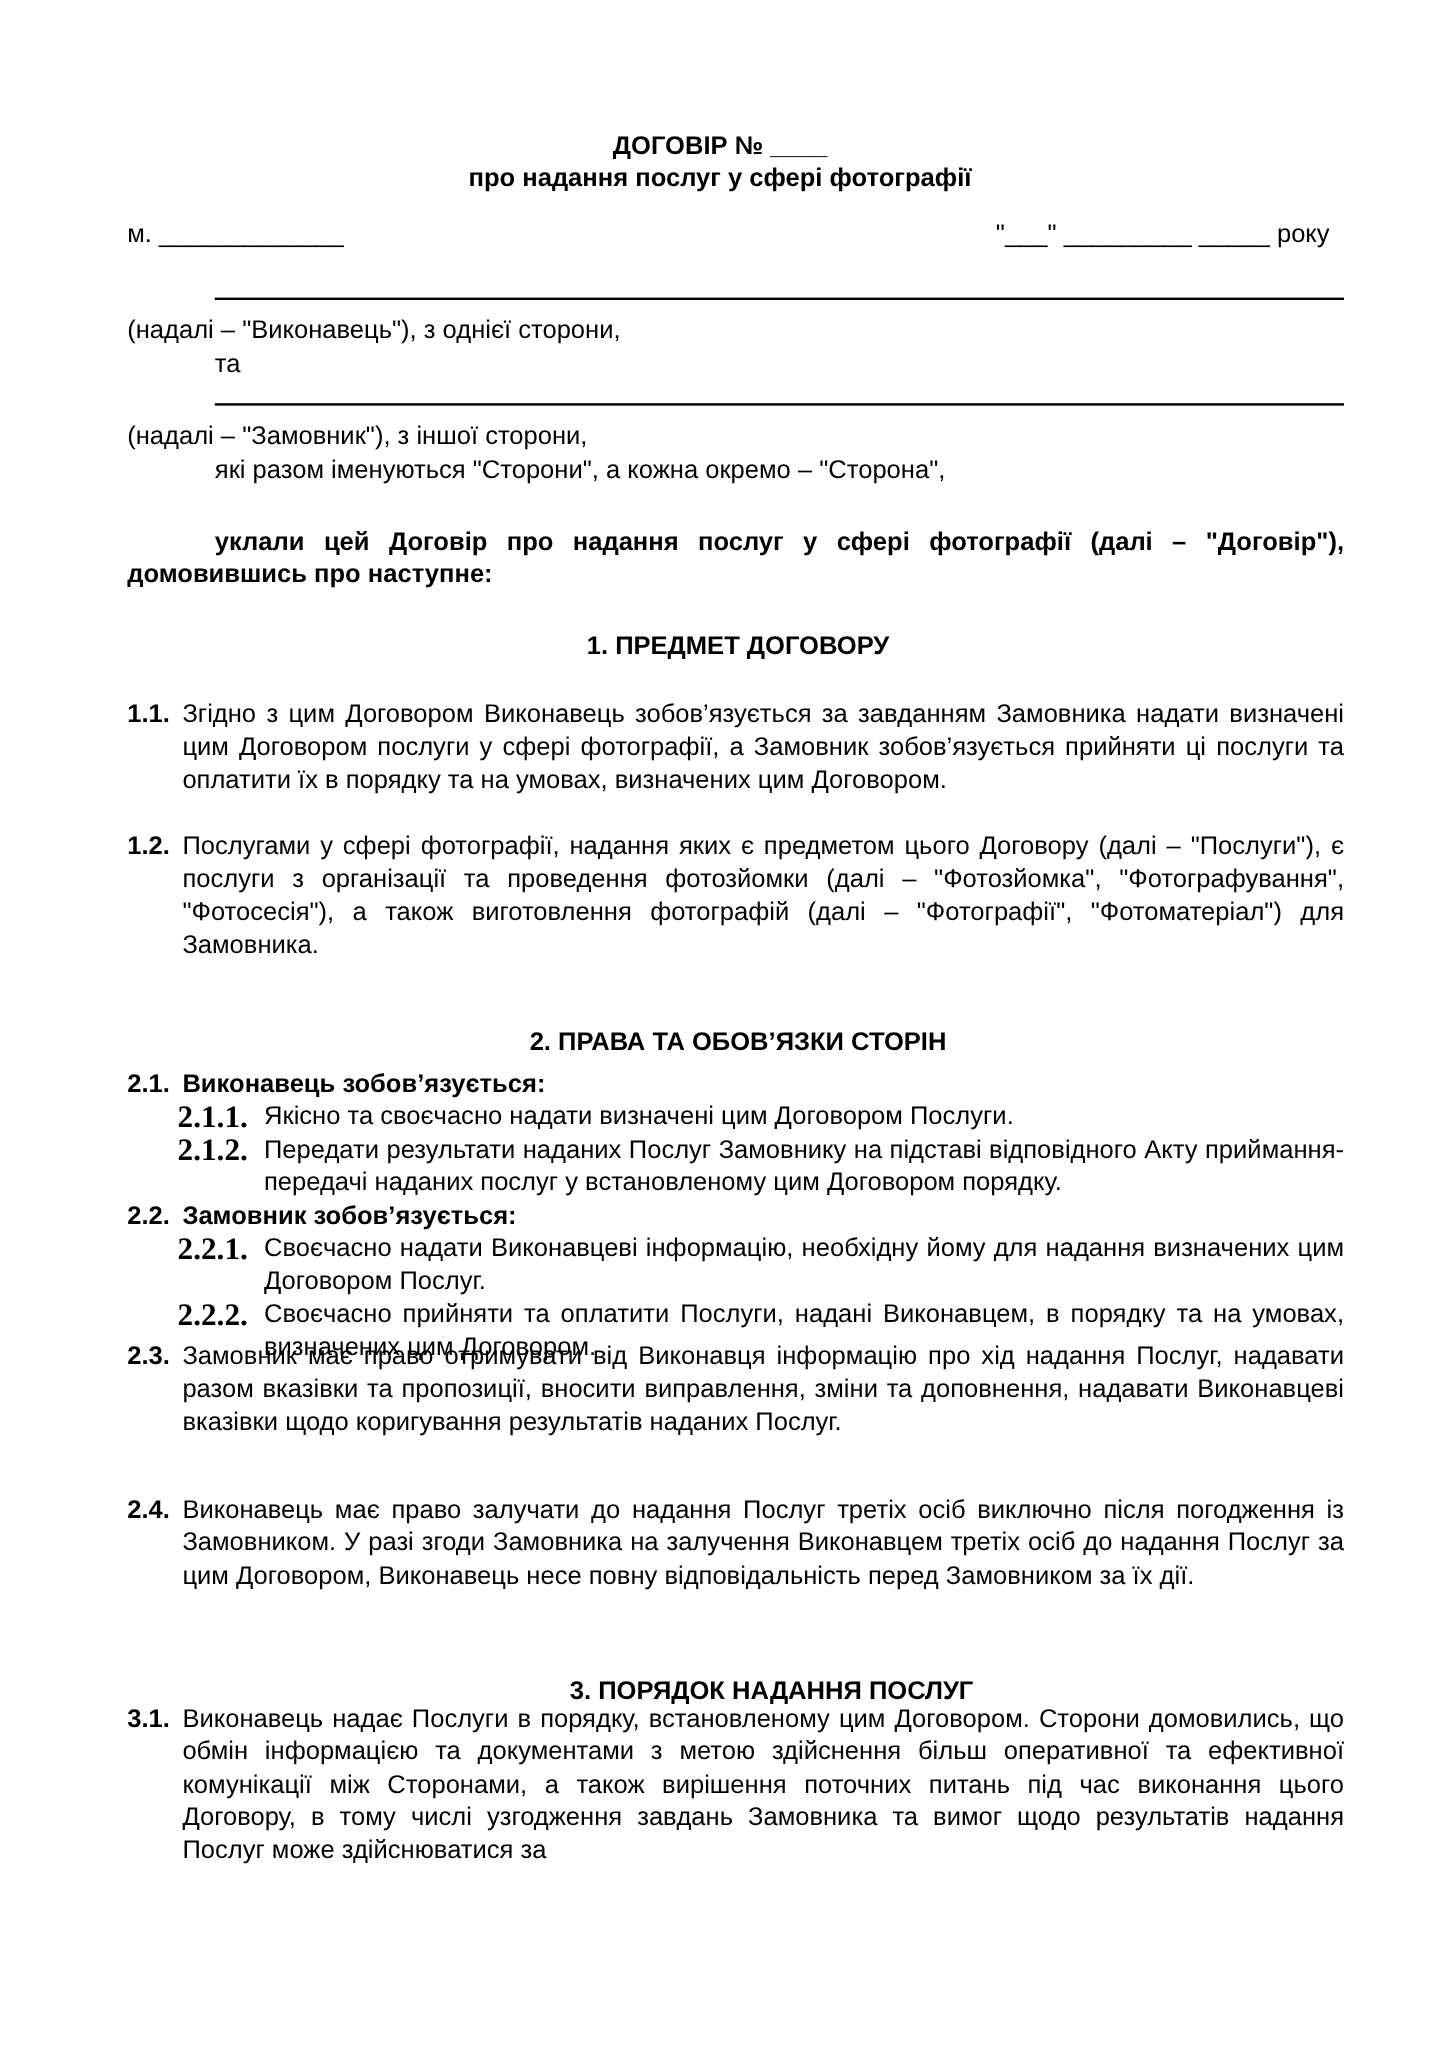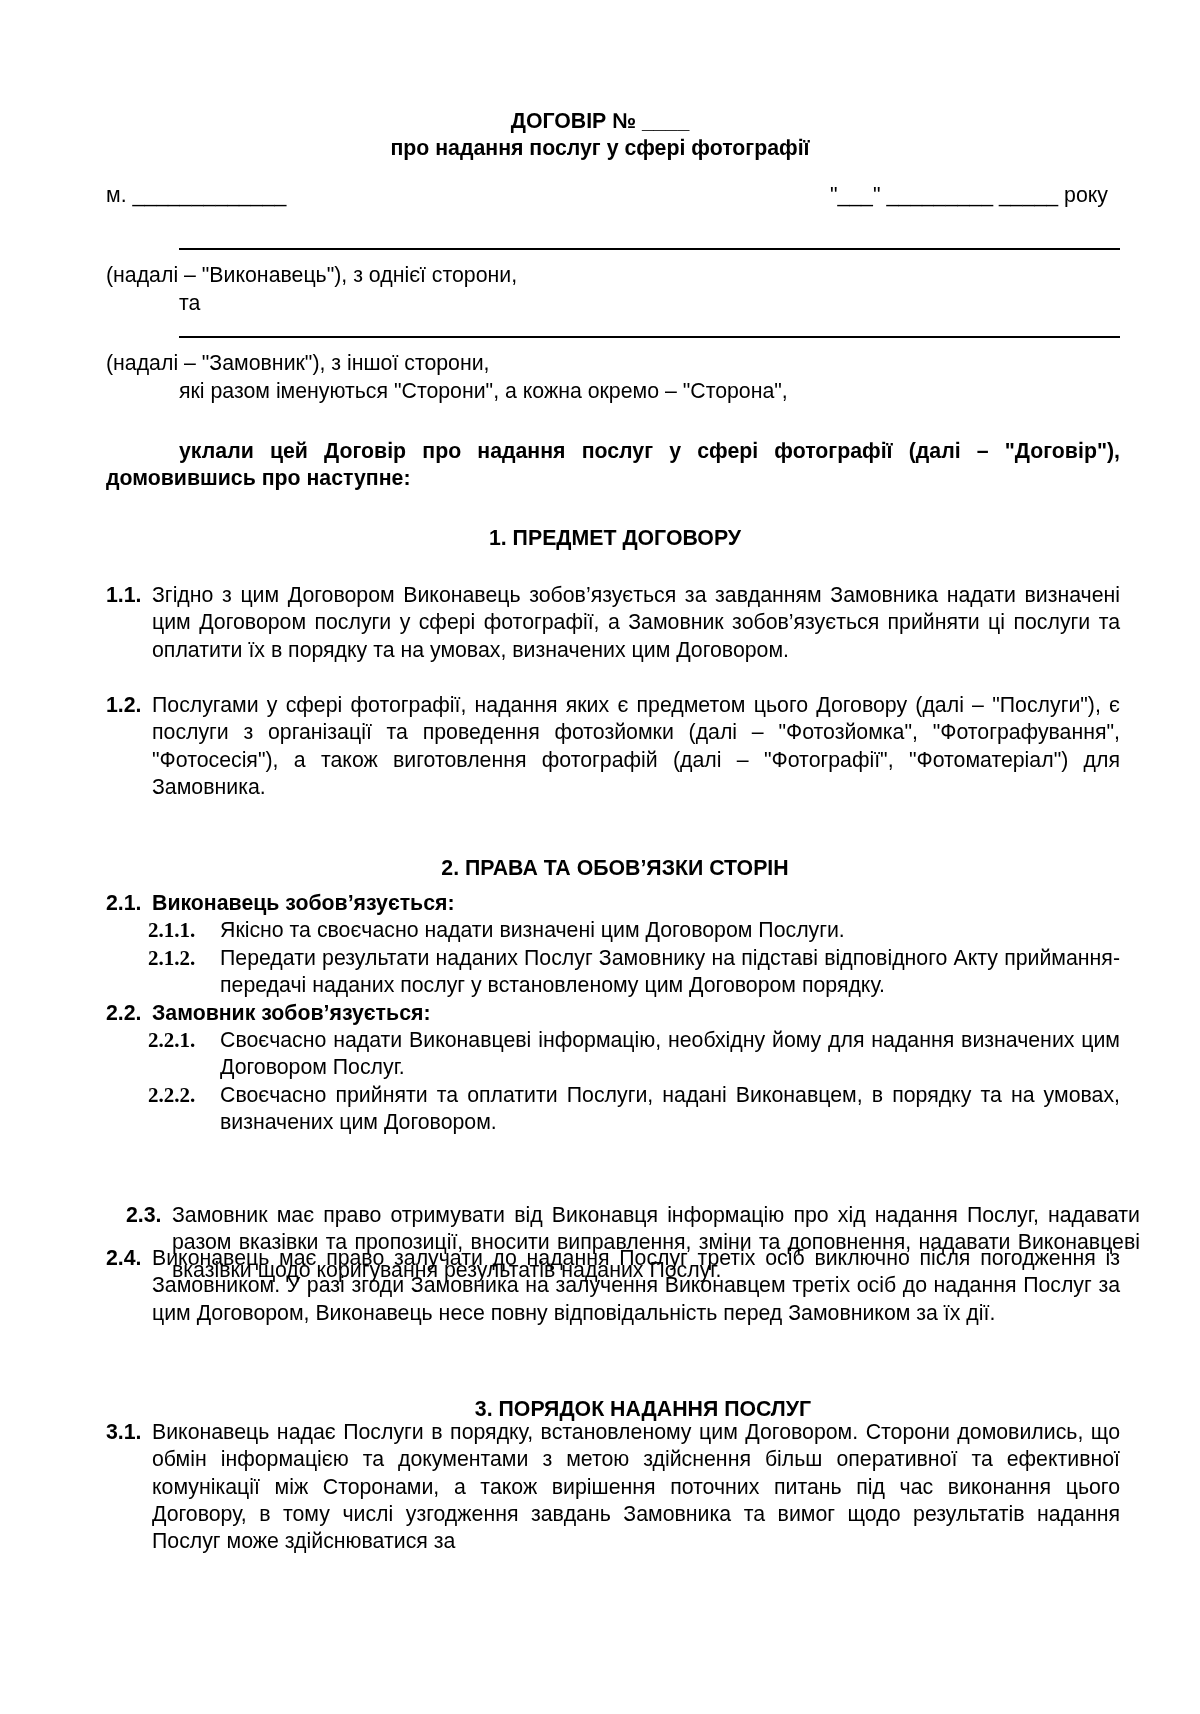--- a/index.html
+++ b/index.html
@@ -13,21 +13,21 @@
   .page { position: relative; width: 1200px; height: 1714px; }
   .abs { position: absolute; }
   .title { left: 0; width: 1200px; text-align: center; font-weight: bold; font-size: 21.3px; }
   .line { border-bottom: 2px solid #000; }
   .bold { font-weight: bold; }
   .heading { left: 0; width: 1200px; text-align: center; font-weight: bold; padding-left: 30px; box-sizing: border-box; }
   .clause { left: 106px; width: 1014px; }
   .clause .num { position: absolute; left: 0; top: 0; font-weight: bold; }
   .clause .txt { margin-left: 46px; text-align: justify; text-align-last: left; }
   .sub { left: 148px; width: 972px; }
-  .sub .num { position: absolute; left: 0; top: 0; font-family: "Liberation Serif", serif; font-weight: bold; font-size: 21px; }
+  .sub .num { position: absolute; left: 0; top: 0; font-family: "Liberation Serif", serif; font-weight: bold; font-size: 26px; }
   .sub .txt { margin-left: 72px; text-align: justify; text-align-last: left; }
   .j { text-align: justify; text-align-last: justify; }
 </style>
 </head>
 <body>
 
 <div class="page">
 
   <div class="abs title" style="top:135px;">про надання послуг у сфері фотографії</div>
   <div class="abs title" style="top:108px;">ДОГОВІР № ____</div>
@@ -80,21 +80,21 @@
   </div>
   <div class="abs sub" style="top:1027px;">
     <span class="num">2.2.1.</span>
     <div class="txt">Своєчасно надати Виконавцеві інформацію, необхідну йому для надання визначених цим Договором Послуг.</div>
   </div>
   <div class="abs sub" style="top:1082px;">
     <span class="num">2.2.2.</span>
     <div class="txt">Своєчасно прийняти та оплатити Послуги, надані Виконавцем, в порядку та на умовах, визначених цим Договором.</div>
   </div>
 
-  <div class="abs clause" style="top:1202px;margin-left:20px;">
+  <div class="abs clause" style="top:1117px;">
     <span class="num">2.3.</span>
     <div class="txt">Замовник має право отримувати від Виконавця інформацію про хід надання Послуг, надавати разом вказівки та пропозиції, вносити виправлення, зміни та доповнення, надавати Виконавцеві вказівки щодо коригування результатів наданих Послуг.</div>
   </div>
   <div class="abs clause" style="top:1245px;">
     <span class="num">2.4.</span>
     <div class="txt">Виконавець має право залучати до надання Послуг третіх осіб виключно після погодження із Замовником. У разі згоди Замовника на залучення Виконавцем третіх осіб до надання Послуг за цим Договором, Виконавець несе повну відповідальність перед Замовником за їх дії.</div>
   </div>
 
   <div class="abs heading" style="top:1396px;margin-left:28px;">3.  ПОРЯДОК НАДАННЯ ПОСЛУГ</div>
 

